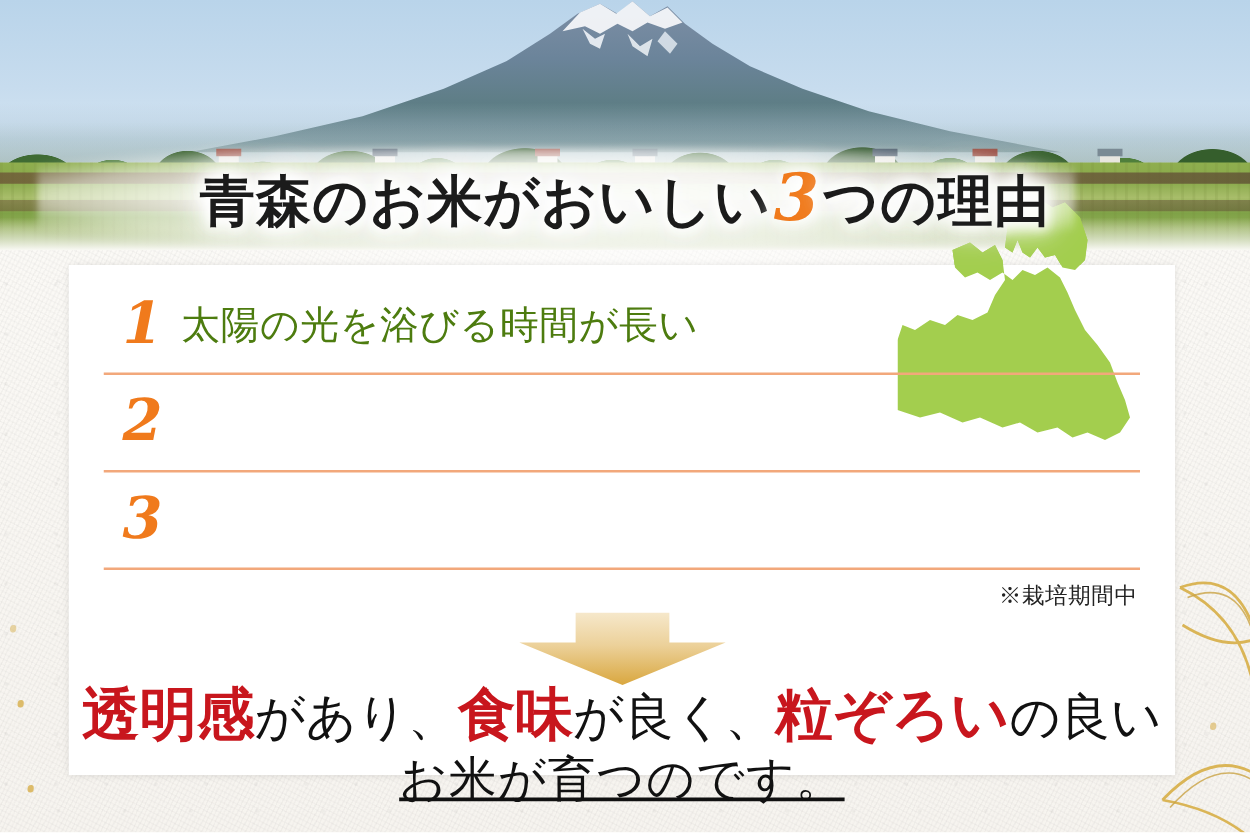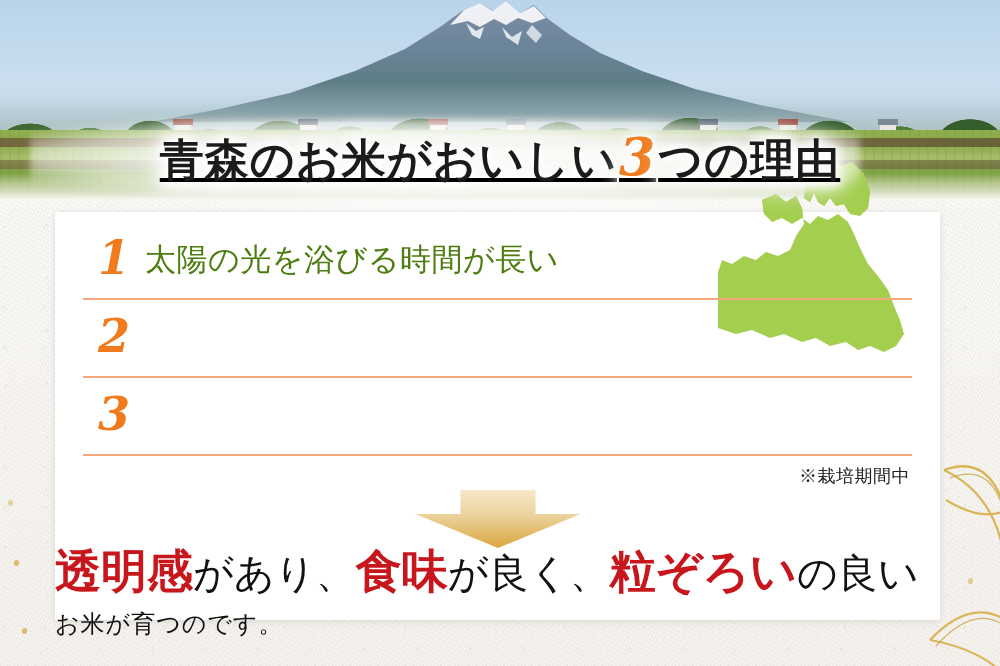--- a/index.html
+++ b/index.html
@@ -85,23 +85,22 @@
     opacity:.75;
   }
   .photo-fade{
     position:absolute;left:0;right:0;bottom:0;height:26px;
     background:linear-gradient(rgba(255,255,255,0),rgba(253,252,250,.96));
   }
 
   
   .headline{
     position:absolute;left:0;right:0;top:128px;height:62px;
-    display:flex;align-items:flex-end;justify-content:center;
+    display:flex;align-items:center;justify-content:center;
     z-index:6;
-    text-decoration:underline;
   }
   .headline-glow{
     position:absolute;left:30px;right:140px;top:-10px;height:80px;
     background:radial-gradient(ellipse at center, rgba(255,255,255,.97) 0%, rgba(255,255,255,.92) 42%, rgba(255,255,255,.55) 68%, rgba(255,255,255,0) 86%);
     filter:blur(3px);
   }
   .headline-text{
     position:relative;
     font-size:44px;font-weight:700;letter-spacing:1px;color:#1b1b1b;
     white-space:nowrap;
@@ -147,26 +146,26 @@
     position:absolute;right:30px;top:252px;
     font-size:18px;color:#222;letter-spacing:.5px;z-index:3;
   }
 
   
   .arrow{position:absolute;left:50%;top:278px;transform:translateX(-50%);width:215px;height:58px;z-index:3;}
   .arrow svg{width:100%;height:100%;display:block;}
 
   
   .conclusion{
-    position:absolute;left:0;right:0;top:332px;text-align:left;z-index:3;
+    position:absolute;left:0;right:0;top:332px;text-align:center;z-index:3;
   }
   .concl-line1{font-size:46px;letter-spacing:0px;color:#111;white-space:nowrap;line-height:1.18;font-weight:700;}
   .concl-line1 .hl{color:#c8161d;}
   .concl-line1 .pl{color:#111;font-size:40px;font-weight:400;}
-  .concl-line2{font-size:24px;color:#111;margin-top:10px;letter-spacing:1px;}
+  .concl-line2{font-size:38px;color:#111;letter-spacing:1px;text-decoration:underline;}
 </style>
 </head>
 <body>
 
 <div class="poster">
 
   <div class="washi"></div>
   <div class="gold-threads">
     <svg width="1000" height="666" style="position:absolute;inset:0">
       <g stroke="#d9b24f" fill="none" stroke-width="2.2" opacity=".95">

